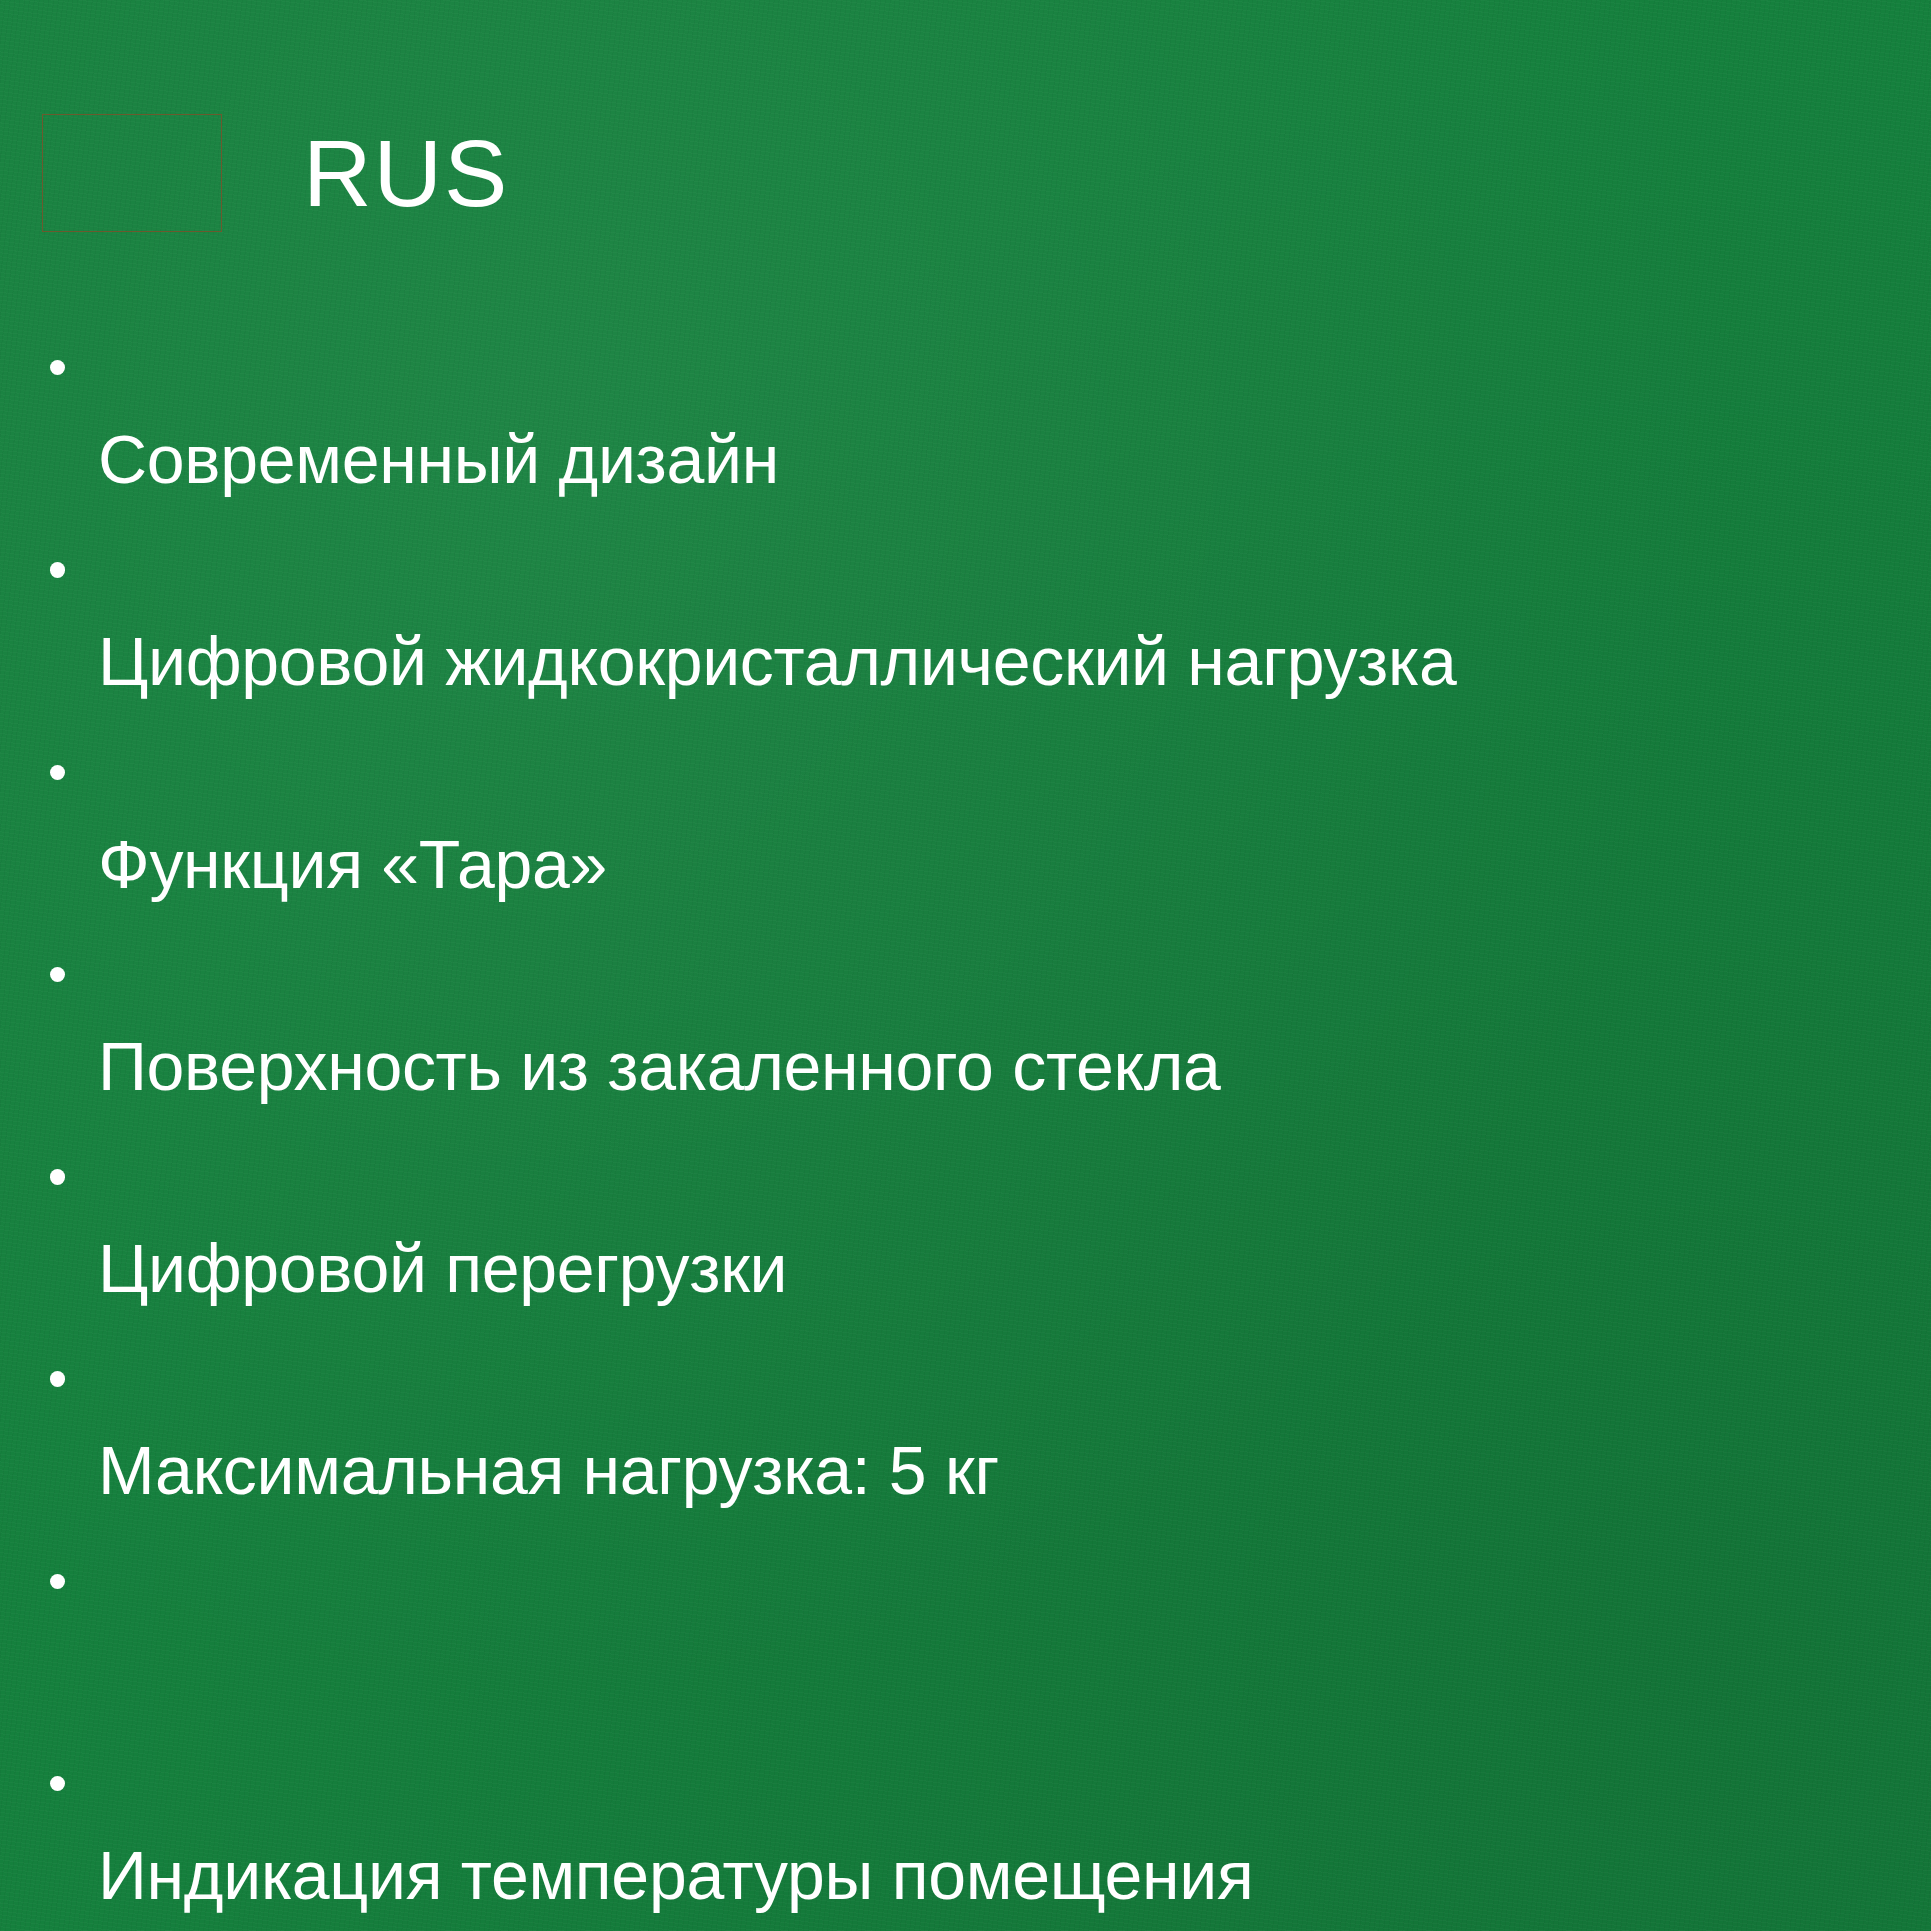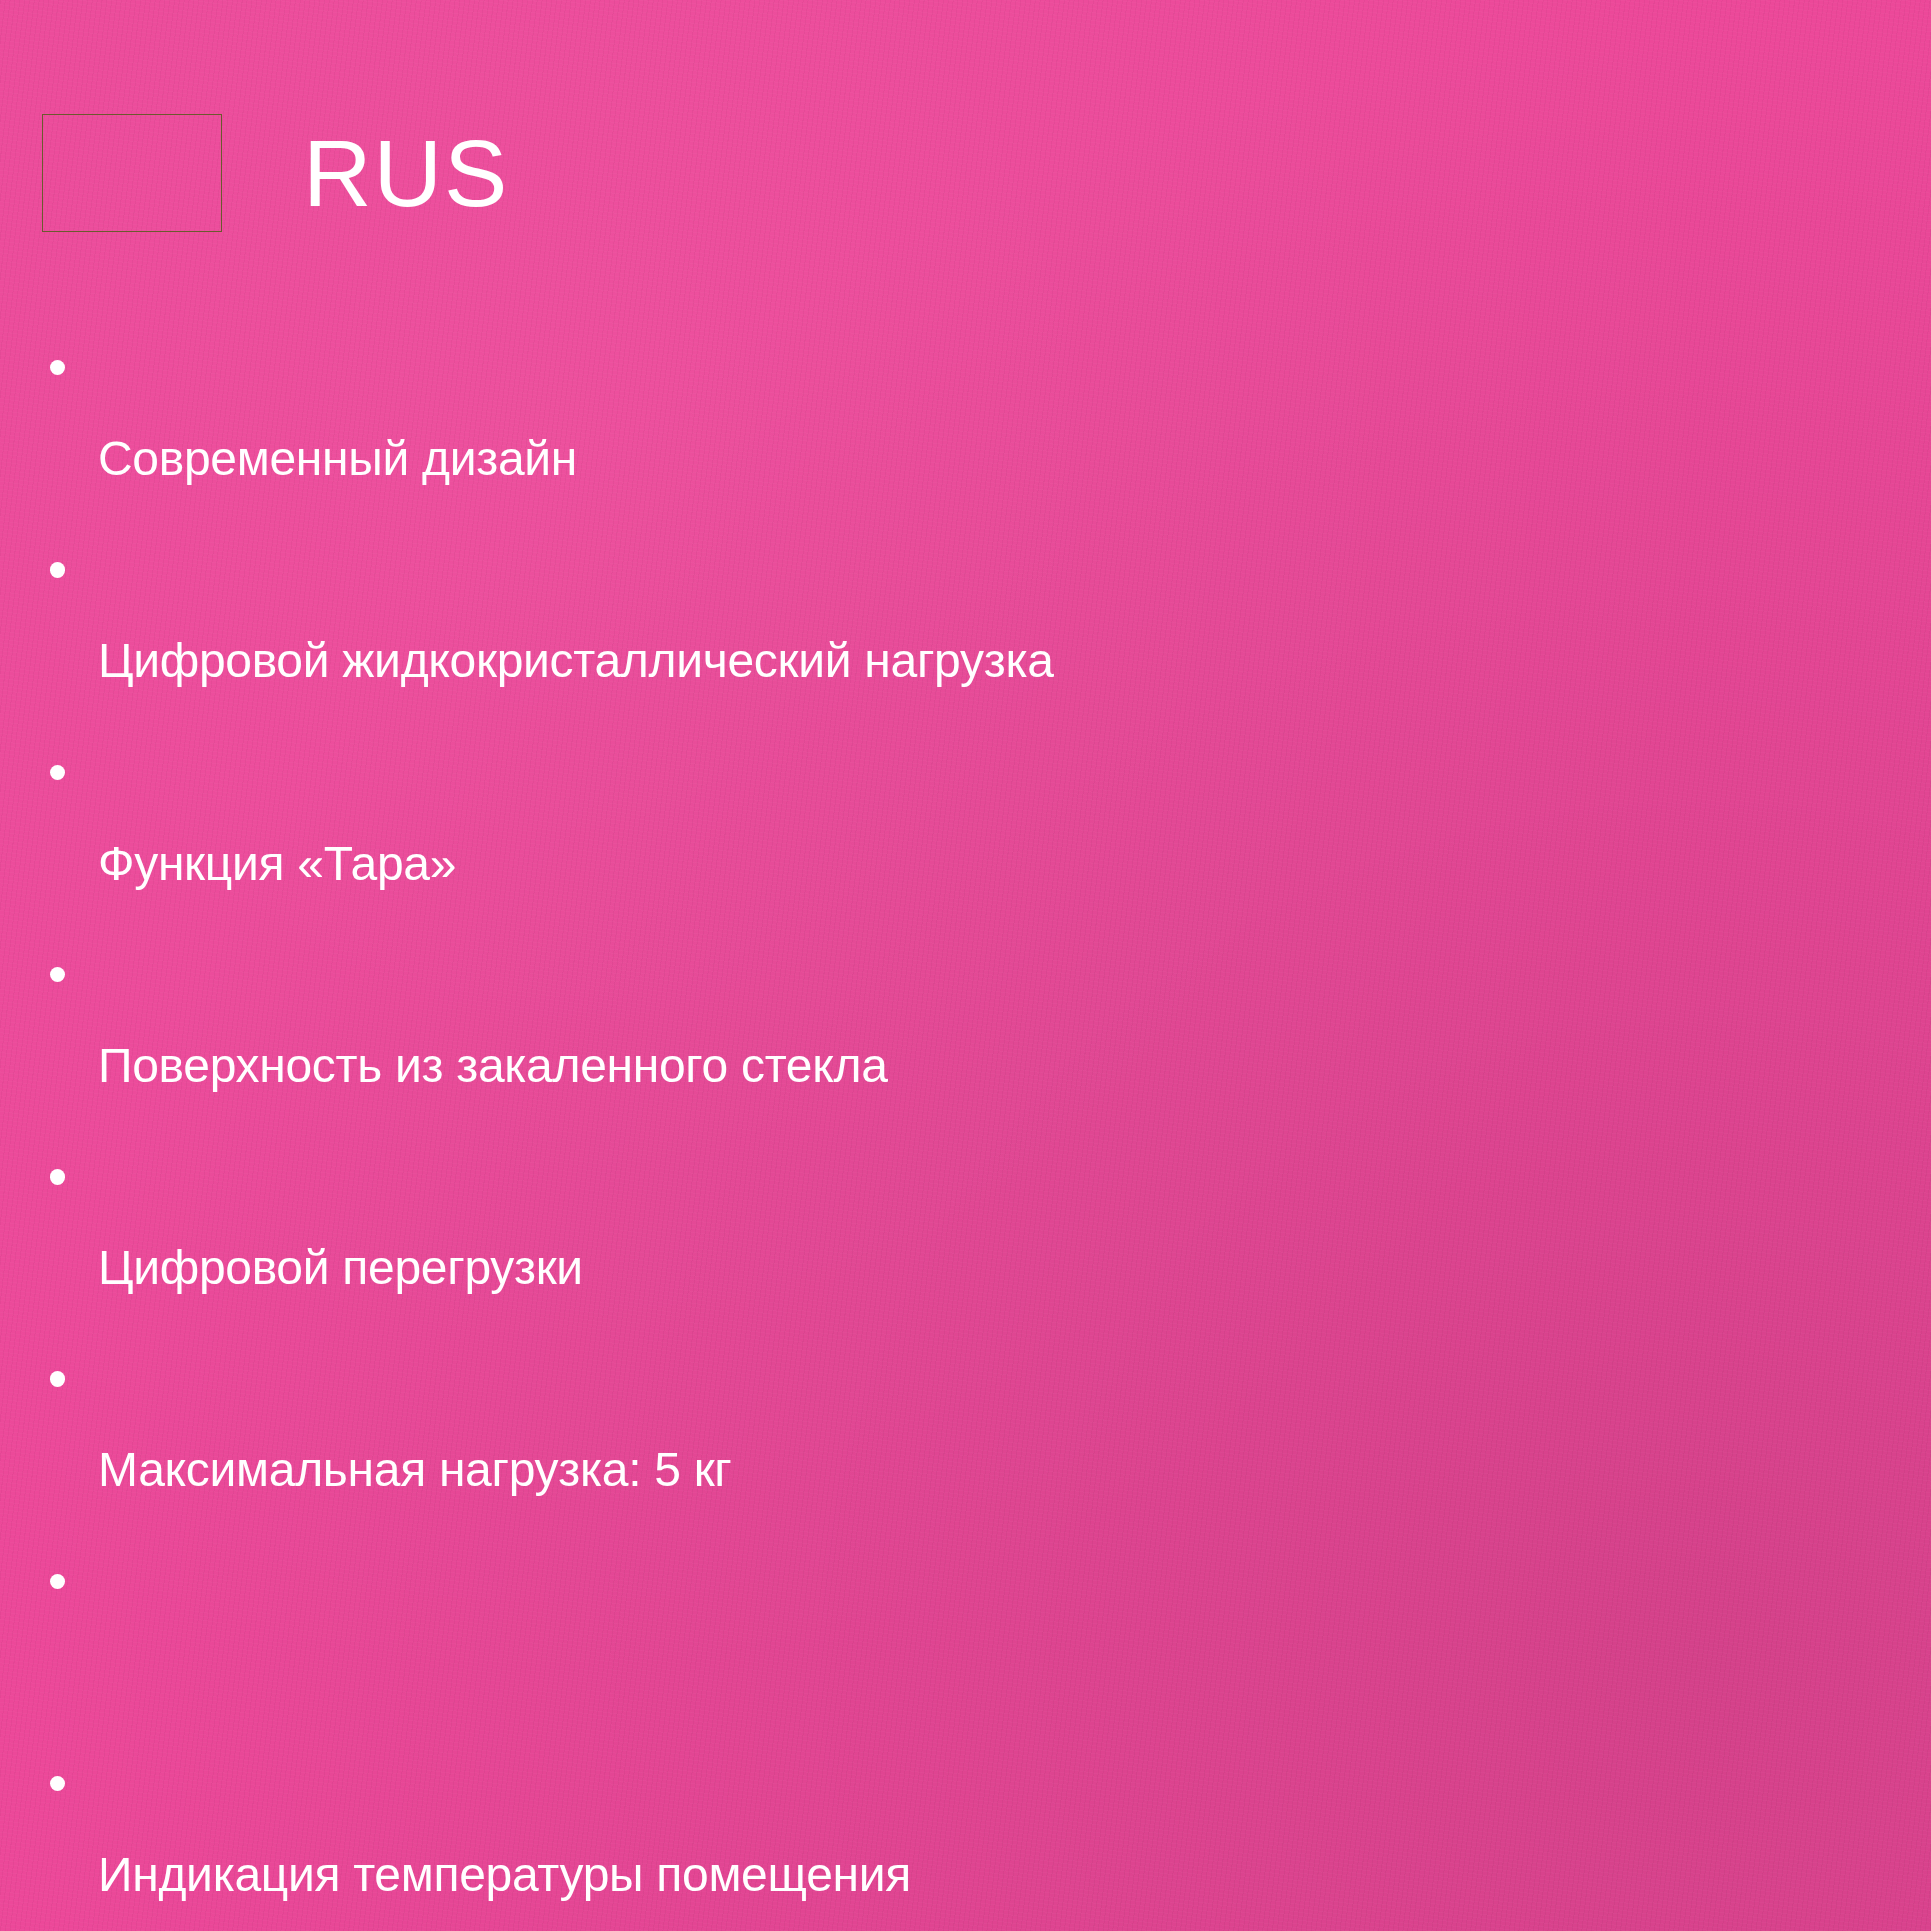--- a/index.html
+++ b/index.html
@@ -10,21 +10,21 @@
     width: 1931px;
     height: 1931px;
     overflow: hidden;
     font-family: "Liberation Sans", "DejaVu Sans", sans-serif;
   }
 
   #package-panel {
     position: relative;
     width: 1931px;
     height: 1931px;
-    background: #ec4899;
+    background: #15803d;
     box-sizing: border-box;
     overflow: hidden;
   }
 
   
   #package-panel::after {
     content: "";
     position: absolute;
     inset: 0;
     pointer-events: none;
@@ -81,21 +81,21 @@
     right: 23px;
     z-index: 2;
     list-style: none;
     margin: 0;
     padding: 0;
   }
 
   #feature-list .feature-item {
     position: relative;
     color: #ffffff;
-    font-size: 48px;
+    font-size: 68px;
     line-height: 92px;
     padding-left: 56px;
     margin: 0 0 18.3px 0;
     letter-spacing: -0.3px;
     white-space: pre-line;
   }
 
   #feature-list .feature-item .bullet-dot {
     position: absolute;
     left: 7.7px;

